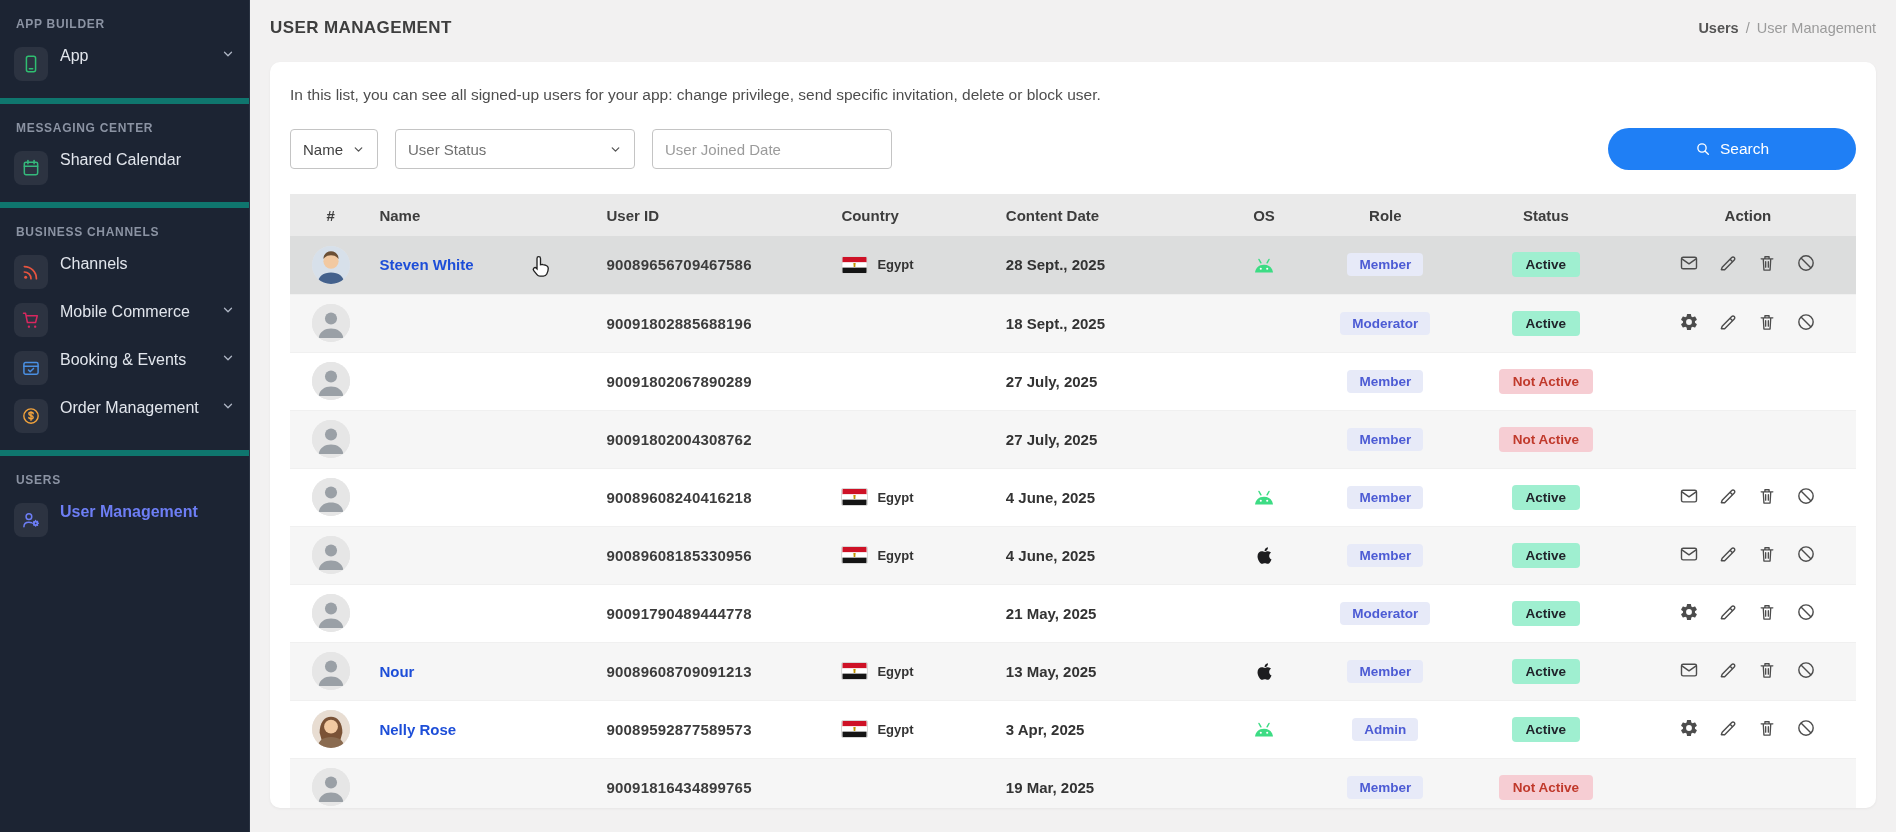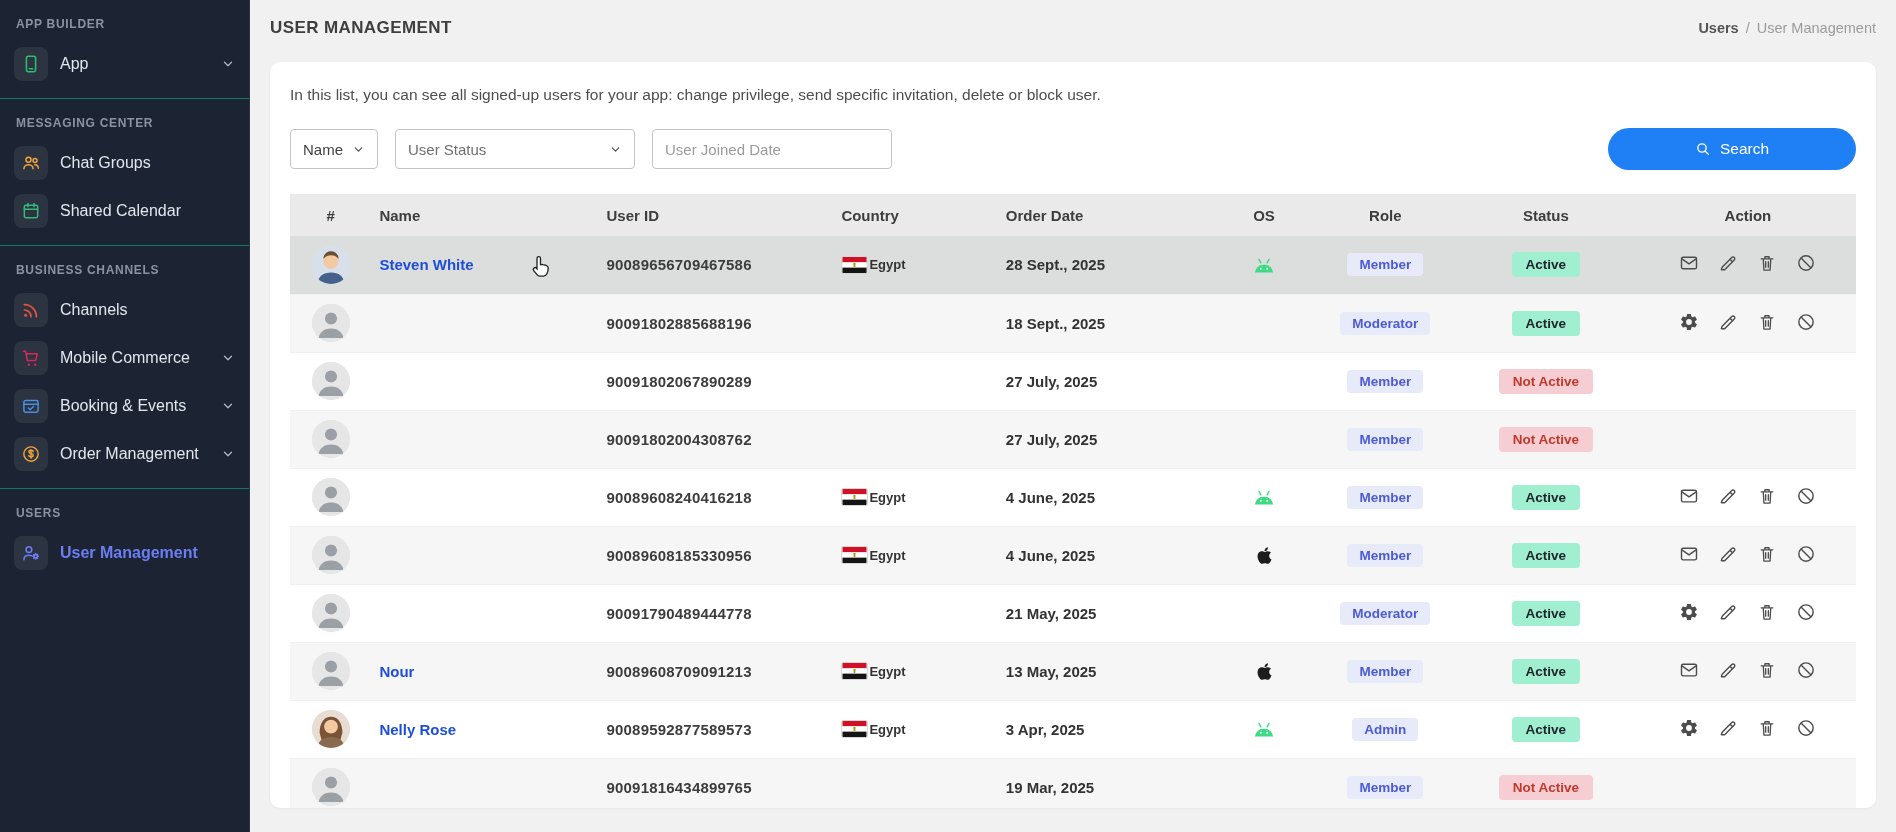--- a/index.html
+++ b/index.html
@@ -9,28 +9,28 @@
     font-family:"Liberation Sans", sans-serif;
     background:#f2f1f1;
     position:relative;
   }
   
   .sidebar{
     width:250px; min-width:250px; height:832px;
     background:#1c2433; color:#dfe3ea;
     overflow:hidden; border-right:1px solid #2a3342;
   }
-  .section{ padding:4px 0 10px; border-bottom:1px solid #0f766e; }
+  .section{ padding:4px 0 10px; border-bottom:6px solid #0f766e; }
   .section:last-child{ border-bottom:none; }
   .section-title{
     font-size:12px; font-weight:bold; letter-spacing:.7px;
     color:#8b93a3; padding:13px 16px 9px; text-transform:uppercase;
   }
   .nav-item{
-    display:flex; align-items:center; gap:12px;
+    display:flex; align-items:flex-start; gap:12px;
     padding:7px 14px; cursor:pointer; font-size:16px;
   }
   .nav-item .tile{
     width:34px; height:34px; border-radius:8px;
     background:rgba(255,255,255,.07);
     display:flex; align-items:center; justify-content:center; flex:0 0 34px;
   }
   .nav-item .tile svg{ width:20px; height:20px; }
   .nav-item .label{ flex:1; color:#e2e6ed; white-space:nowrap; }
   .nav-item.active .label{ color:#6d7ef5; font-weight:bold; }
@@ -86,21 +86,21 @@
   td.c-num, td.c-os, td.c-role, td.c-status, td.c-action{ text-align:center; }
   td.c-name{ font-weight:bold; color:#1d4ed8; }
   td.c-id{ font-weight:600; color:#3c3c3c; letter-spacing:.2px; }
   td.c-date{ font-weight:bold; color:#333; }
   .avatar{
     width:38px; height:38px; border-radius:50%; overflow:hidden;
     display:inline-flex; align-items:center; justify-content:center;
     background:#e6e6e6; vertical-align:middle;
   }
   .avatar svg{ width:38px; height:38px; display:block; }
-  .country-wrap{ display:flex; align-items:center; gap:1px; }
+  .country-wrap{ display:flex; align-items:center; gap:9px; }
   .flag svg{ width:27px; height:18px; display:block; border:1px solid #d7d7d7; border-radius:2px; }
   .country-name{ font-size:13px; font-weight:bold; color:#333; }
   .os-icon svg{ width:24px; height:19px; vertical-align:middle; }
   .os-icon.apple svg{ width:15px; height:19px; }
   .role-pill{
     display:inline-block; padding:4px 12px; border-radius:4px;
     background:#e7eaf8; color:#4c5bd4; font-size:13.5px; font-weight:600;
   }
   .status-pill{
     display:inline-block; padding:5px 14px; border-radius:4px;
@@ -132,31 +132,20 @@
           <span class="label">App</span>
           <span class="chev">
             <svg viewBox="0 0 24 24">
               <path d="M6 9l6 6 6-6" fill="none" stroke="currentColor" stroke-width="2.2" stroke-linecap="round" stroke-linejoin="round"></path>
             </svg>
           </span>
         </div>
       </div>
       <div class="section">
         <div class="section-title">MESSAGING CENTER</div>
-        <div class="nav-item">
-          <span class="tile" style="color:#f2a33c">
-            <svg viewBox="0 0 24 24" fill="none" stroke="currentColor" stroke-width="1.8" stroke-linecap="round">
-              <circle cx="9" cy="8" r="3"></circle>
-              <path d="M3.5 19c0-3 2.5-5 5.5-5s5.5 2 5.5 5"></path>
-              <circle cx="16.8" cy="9" r="2.4"></circle>
-              <path d="M16.4 14c2.6 0 4.4 1.7 4.4 4.3"></path>
-            </svg>
-          </span>
-          <span class="label">Chat Groups</span>
-        </div>
         <div class="nav-item">
           <span class="tile" style="color:#35b97c">
             <svg viewBox="0 0 24 24" fill="none" stroke="currentColor" stroke-width="1.8" stroke-linecap="round">
               <rect x="4" y="5" width="16" height="15" rx="2"></rect>
               <line x1="4" y1="10" x2="20" y2="10"></line>
               <line x1="8.3" y1="3" x2="8.3" y2="7"></line>
               <line x1="15.7" y1="3" x2="15.7" y2="7"></line>
             </svg>
           </span>
           <span class="label">Shared Calendar</span>
@@ -289,21 +278,21 @@
         <col style="width:8.5%">
           <col style="width:12%">
           <col style="width:13.8%">
       </colgroup>
       <thead>
           <tr id="head-row">
             <th class="c-num">#</th>
             <th class="c-name">Name</th>
             <th class="c-id">User ID</th>
             <th class="c-country">Country</th>
-            <th class="c-date">Order Date</th>
+            <th class="c-date">Content Date</th>
             <th class="c-os">OS</th>
             <th class="c-role">Role</th>
             <th class="c-status">Status</th>
             <th class="c-action">Action</th>
           </tr>
         </thead>
       <tbody id="rows">
           <tr class="highlight">
             <td class="c-num"><span class="avatar">
                 <svg viewBox="0 0 40 40">

